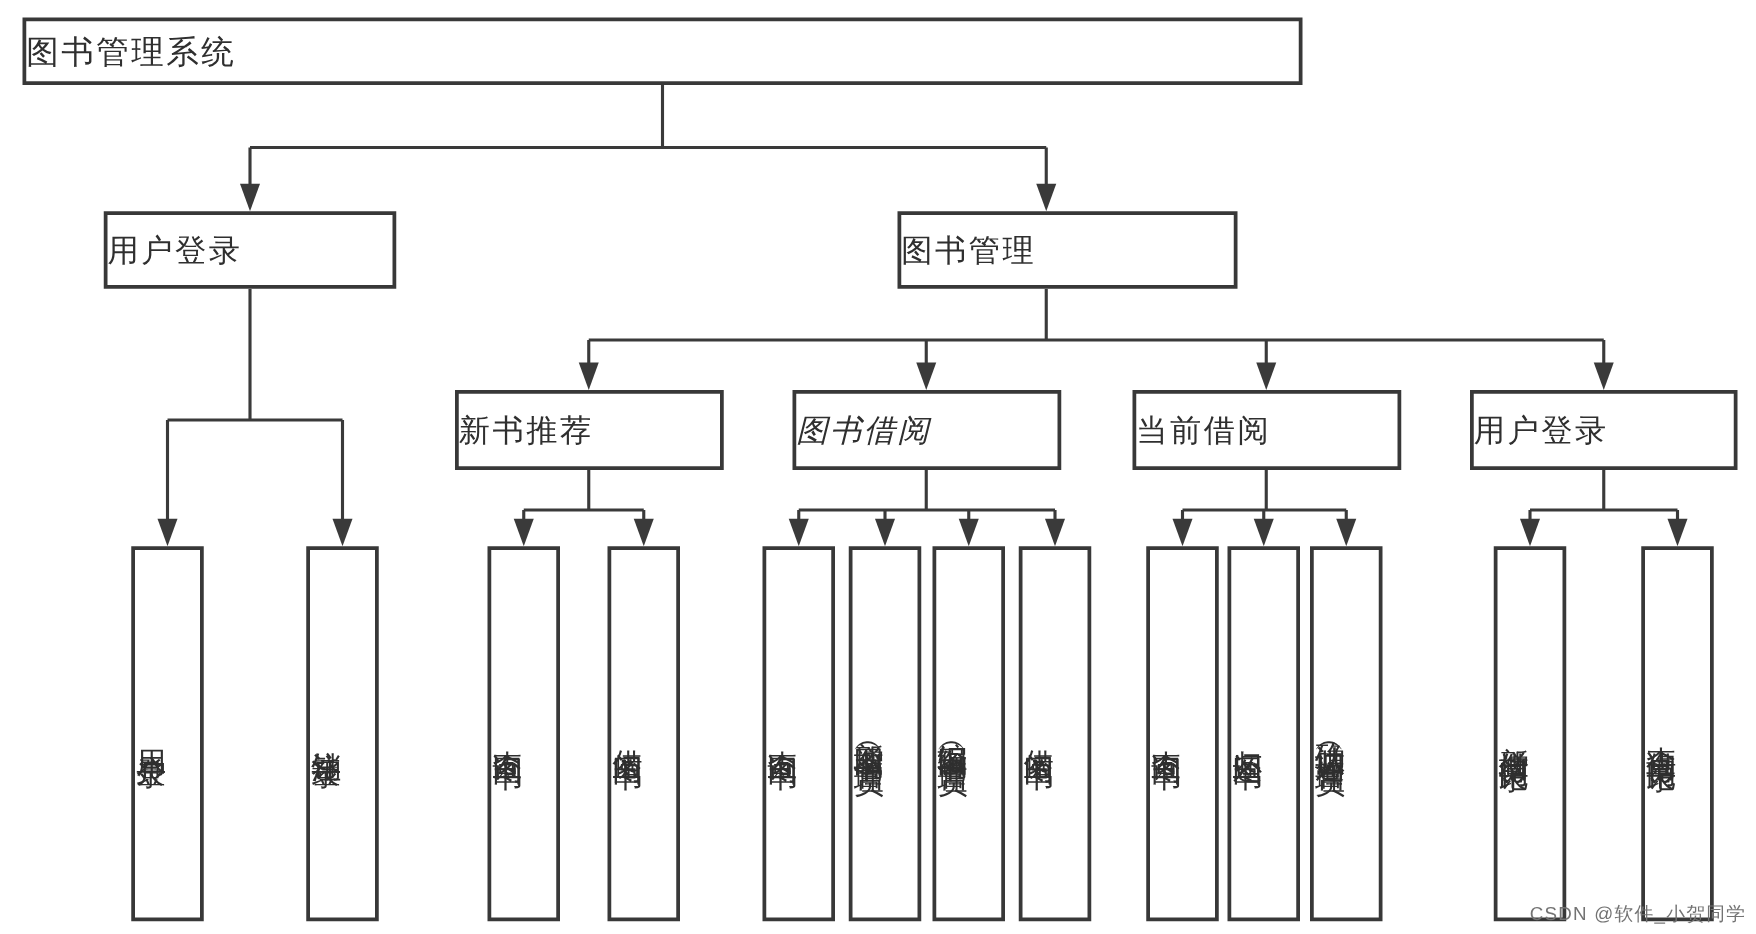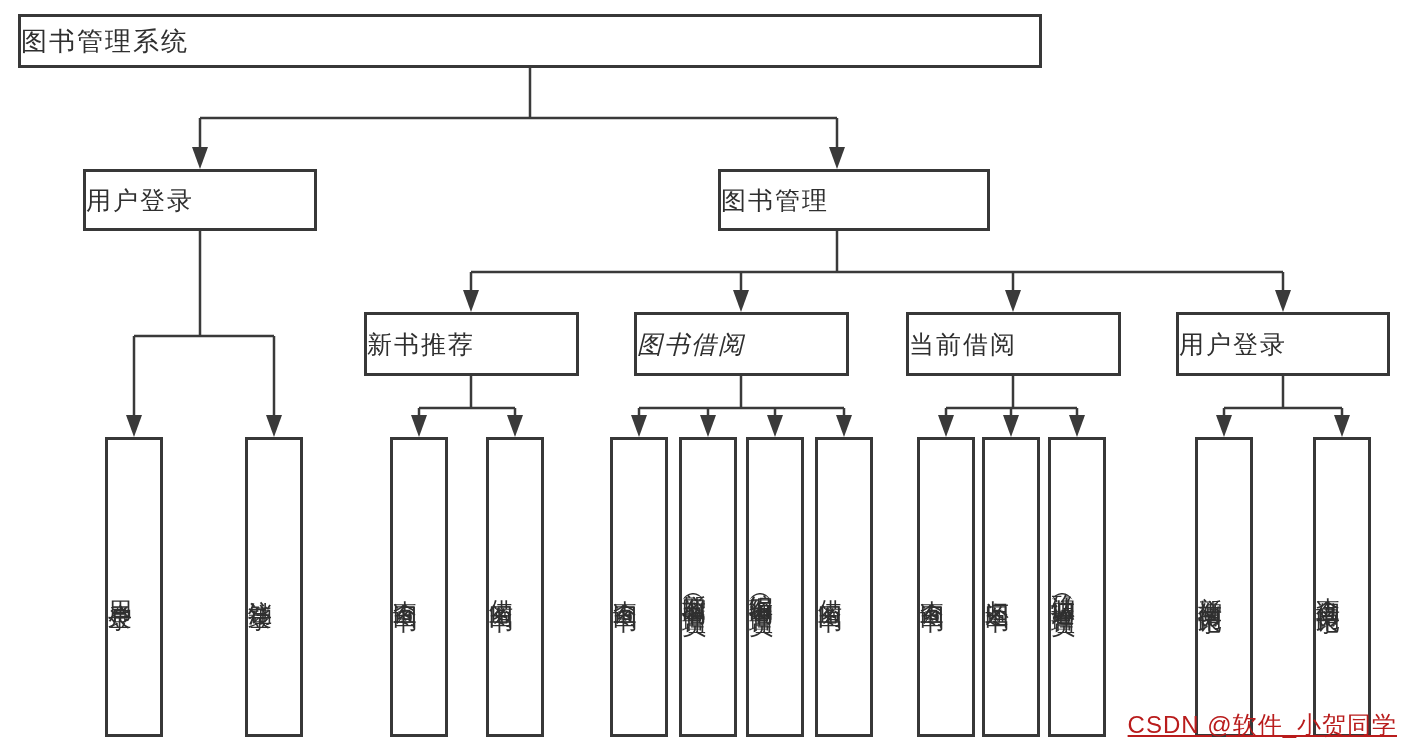--- a/index.html
+++ b/index.html
@@ -37,25 +37,24 @@
     text-orientation: mixed;
     font-size: 24px;
     letter-spacing: 3px;
     line-height: 1;
     white-space: nowrap;
   }
   #watermark {
     position: absolute;
     right: 8px;
     bottom: 6px;
-    font-size: 24px;
-    color: #b91c1c;
+    font-size: 15px;
+    color: #737373;
     letter-spacing: 1px;
     white-space: nowrap;
-    text-decoration: underline;
   }
   .stroke { stroke: #3a3a3a; stroke-width: 2.5; fill: none; }
   .arrow { fill: #3a3a3a; stroke: none; }
 </style>
 </head>
 <body>
 
 <div id="canvas">
 
   <svg id="edges" viewBox="0 0 1405 747" xmlns="http://www.w3.org/2000/svg">

